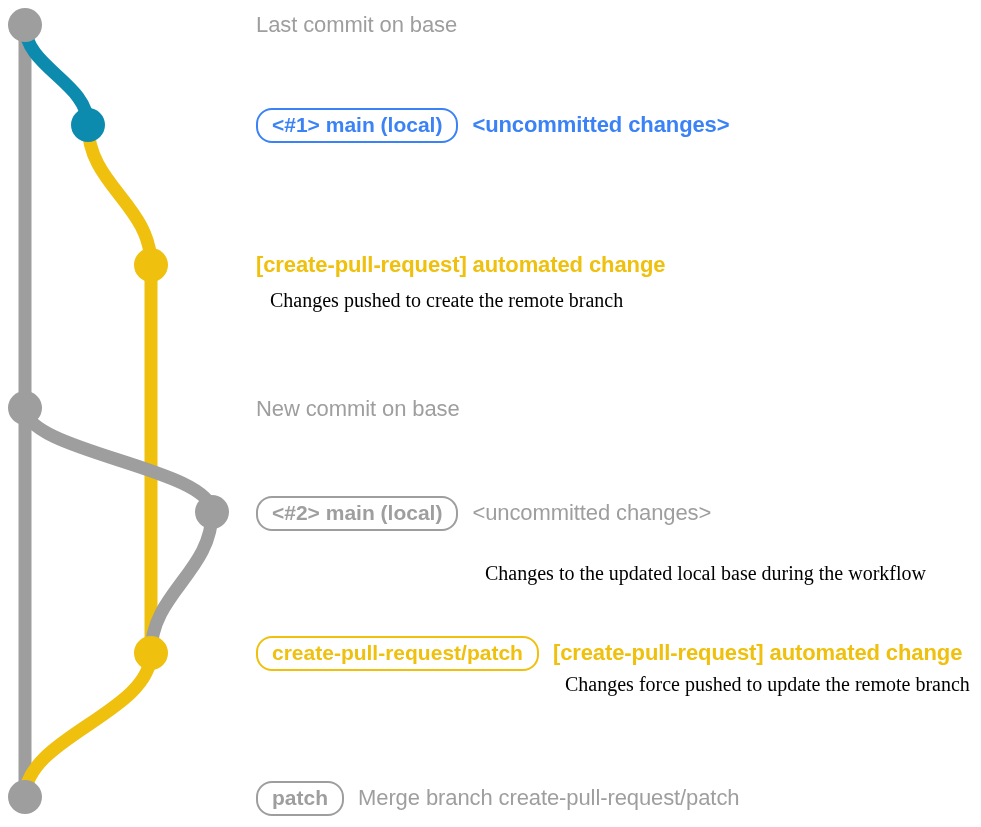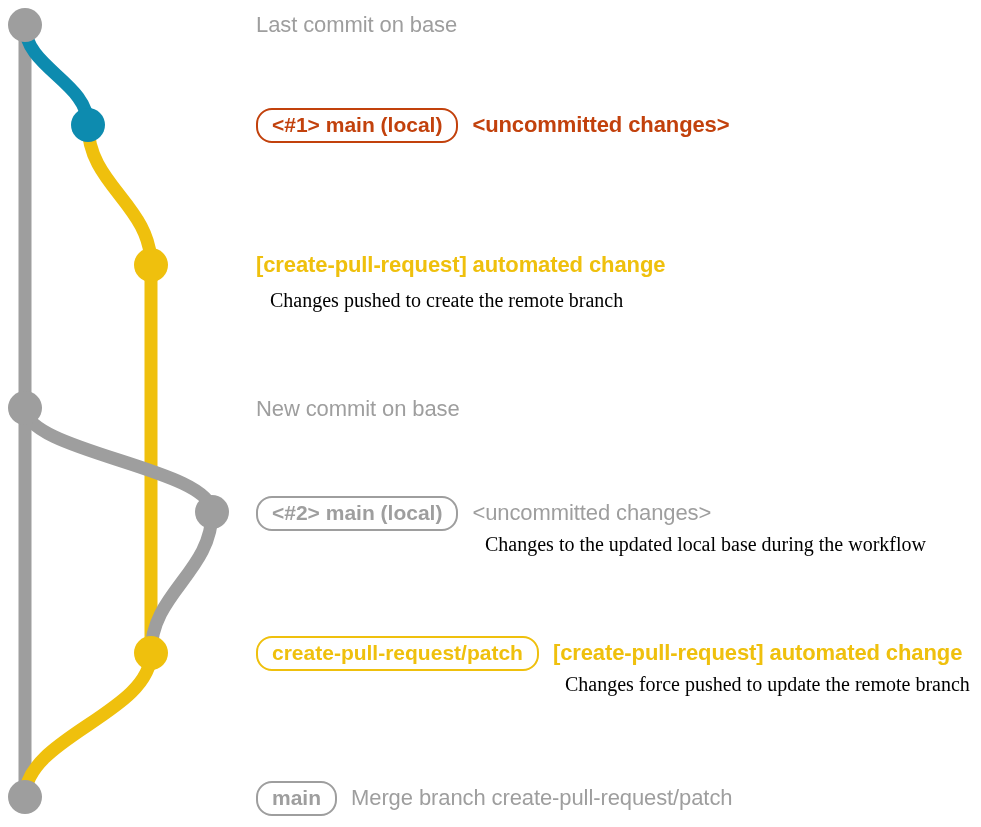--- a/index.html
+++ b/index.html
@@ -50,21 +50,21 @@
     white-space: nowrap;
     letter-spacing: -0.1px;
   }
   .desc {
     position: absolute;
     font-family: "Liberation Serif", serif;
     font-size: 20px;
     color: #000000;
     white-space: nowrap;
   }
-  .c-teal  { color: #c2410c; text-align: right; }
+  .c-teal  { color: #3b82f6; text-align: right; }
   .c-gold  { color: #EFC00D; }
   .c-gray  { color: #9E9E9E; }
   .gap-sm { width: 14px; display: inline-block; }
 </style>
 </head>
 <body>
 
 <div id="page">
 
   <svg id="graph" viewBox="0 0 981 827" xmlns="http://www.w3.org/2000/svg">
@@ -108,28 +108,28 @@
 
   <div class="row" style="left:256px; top:396px;">
     <span class="subject c-gray">New commit on base</span>
   </div>
 
   <div class="row" style="left:256px; top:496px;">
     <span class="badge c-gray">&lt;#2&gt; main (local)</span>
     <span class="gap-sm"></span>
     <span class="subject c-gray">&lt;uncommitted changes&gt;</span>
   </div>
-  <div class="desc" style="left:485px; top:533px;">Changes to the updated local base during the workflow</div>
+  <div class="desc" style="left:485px; top:562px;">Changes to the updated local base during the workflow</div>
 
   <div class="row" style="left:256px; top:636px;">
     <span class="badge c-gold">create-pull-request/patch</span>
     <span class="gap-sm"></span>
     <span class="subject-bold c-gold">[create-pull-request] automated change</span>
   </div>
   <div class="desc" style="left:565px; top:673px;">Changes force pushed to update the remote branch</div>
 
   <div class="row" style="left:256px; top:781px;">
-    <span class="badge c-gray">main</span>
+    <span class="badge c-gray">patch</span>
     <span class="gap-sm"></span>
     <span class="subject c-gray">Merge branch create-pull-request/patch</span>
   </div>
 
 </div>
 
 </body></html>

